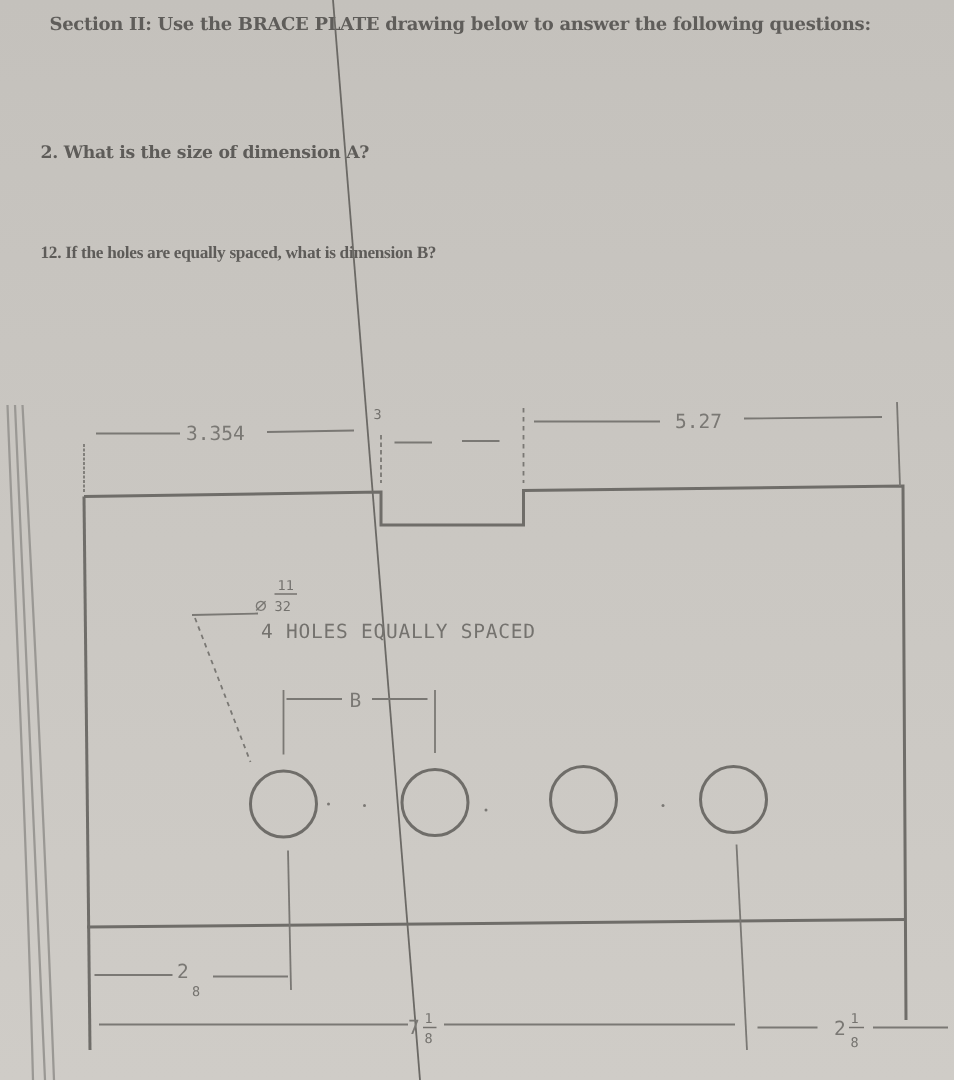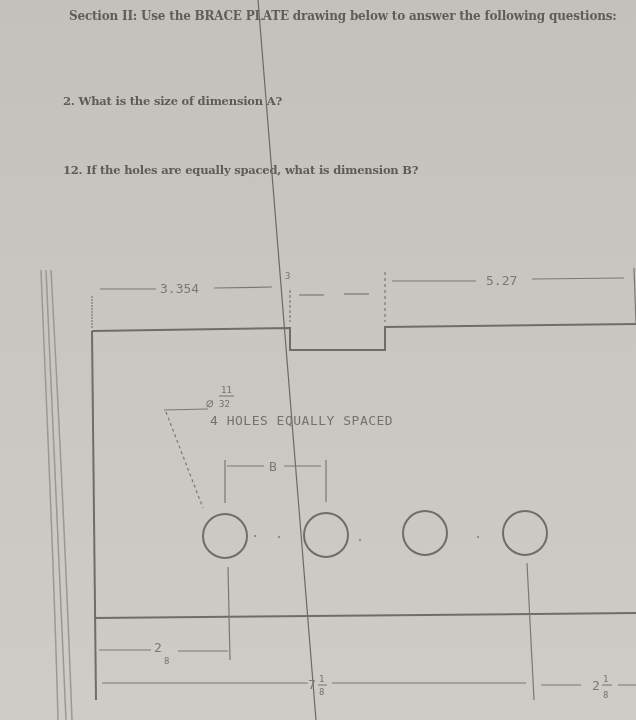--- a/index.html
+++ b/index.html
@@ -1,32 +1,32 @@
 <!DOCTYPE html>
 <html><head>
 <meta charset="utf-8">
 <style>
   html, body { margin: 0; padding: 0; }
   body {
     width: 636px; height: 720px; overflow: hidden; position: relative;
     background: linear-gradient(180deg, #c4c1bc 0%, #c9c6c1 40%, #cfccc7 100%);
     font-family: "DejaVu Serif", serif;
   }
-  .page { position: absolute; inset: 0; margin-left: 36px; }
+  .page { position: absolute; inset: 0; }
   .heading {
     position: absolute; left: 33px; top: 6px; width: 560px;
     font-family: "DejaVu Serif", serif; font-weight: bold;
     font-size: 12px; color: #5f5d5a; line-height: 20px; letter-spacing: -0.2px;
   }
   .question {
     position: absolute; left: 27px; font-family: "DejaVu Serif", serif;
     font-weight: bold; font-size: 11.5px; color: #5e5c59; letter-spacing: -0.2px;
   }
   .q11 { top: 94px; }
-  .q12 { top: 163px; }
+  .q12 { top: 163px; font-family: Liberation Serif, serif; }
   .drawing { position: absolute; left: 0; top: 0; width: 636px; height: 720px; }
   .dim-text {
     font-family: "DejaVu Sans Mono", monospace; font-size: 13px; fill: #7a7874;
   }
   .note-text {
     font-family: "DejaVu Sans Mono", monospace; font-size: 13px; fill: #74726e;
     letter-spacing: 0.5px;
   }
   .small-text { font-family: "DejaVu Sans Mono", monospace; font-size: 9px; fill: #74726e; }
 </style>

